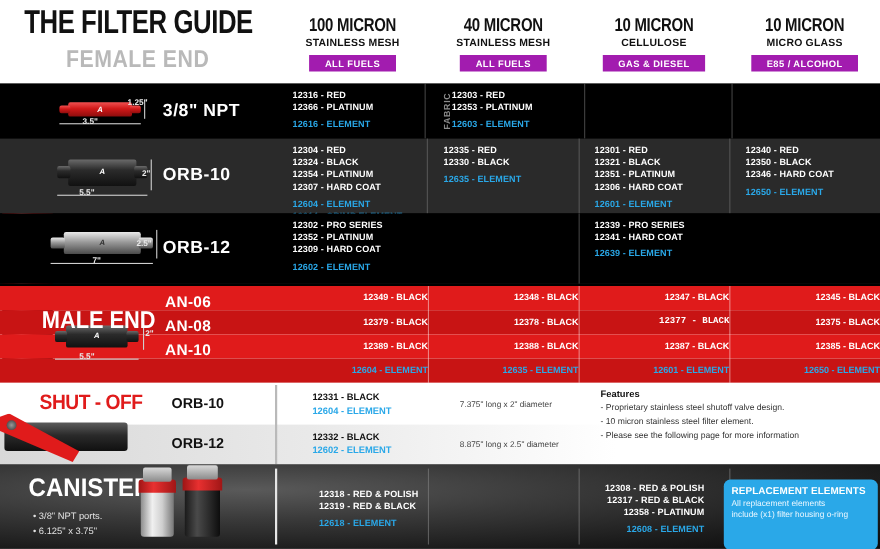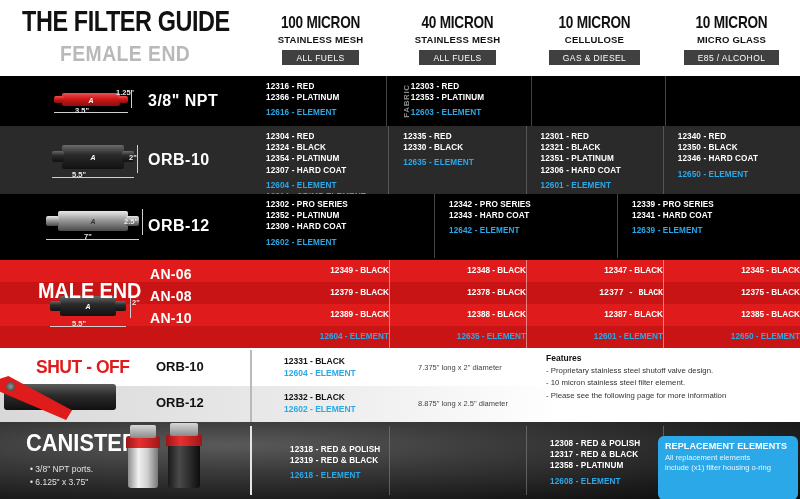--- a/index.html
+++ b/index.html
@@ -33,21 +33,21 @@
   .hdr-micron{
     font-size:17px; font-weight:bold; color:#111; line-height:1;
     transform:scaleX(.8); letter-spacing:-0.3px; white-space:nowrap;
   }
   .hdr-media{
     font-size:9.5px; font-weight:bold; color:#111; margin-top:3px;
     letter-spacing:0.2px; white-space:nowrap;
   }
   .hdr-fuel{
     display:inline-block; margin-top:5px;
-    background:#404040; color:#fff; font-size:8.5px; font-weight:normal;
+    background:#a21caf; color:#fff; font-size:8.5px; font-weight:bold;
     padding:2.5px 14px; letter-spacing:0.4px; white-space:nowrap;
   }
   .cells{ display:flex; height:100%; }
   .cell{ flex:1 1 0; position:relative; padding:5px 0 0 14px; }
   .cell + .cell{ border-left:1px solid rgba(120,120,120,.55); }
 
   .pn{ font-size:8.2px; font-weight:bold; color:#ffffff; line-height:11.2px; letter-spacing:0.1px; white-space:nowrap; }
   .pn.el{ color:#2aa8e8; }
   .pn.gap{ margin-top:4px; }
 
@@ -302,25 +302,20 @@
       <div class="lbl">ORB-12</div>
       <div class="right">
         <div class="cells">
           <div class="cell">
             <div class="pn">12302 - PRO SERIES</div>
             <div class="pn">12352 - PLATINUM</div>
             <div class="pn">12309 - HARD COAT</div>
             <div class="pn el gap">12602 - ELEMENT</div>
           </div>
           <div class="cell">
-            <div class="pn">12342 - PRO SERIES</div>
-            <div class="pn">12343 - HARD COAT</div>
-            <div class="pn el gap">12642 - ELEMENT</div>
-          </div>
-          <div class="cell">
             <div class="pn">12339 - PRO SERIES</div>
             <div class="pn">12341 - HARD COAT</div>
             <div class="pn el gap">12639 - ELEMENT</div>
           </div>
         </div>
       </div>
     </div>
   </div>
 
   <div id="male">
@@ -435,21 +430,21 @@
       <div class="cdiv" style="left:137px;"></div>
       <div class="cdiv" style="left:274px;"></div>
       <div class="cdiv" style="left:411px;"></div>
 
       <div style="position:absolute; left:0px; top:22px; padding-left:38px;">
         <div class="pn">12318 - RED &amp; POLISH</div>
         <div class="pn">12319 - RED &amp; BLACK</div>
         <div class="pn el gap">12618 - ELEMENT</div>
       </div>
 
-      <div style="position:absolute; left:274px; top:16px; padding-left:24px;">
+      <div style="position:absolute; left:274px; top:16px; padding-left:24px;text-align:right;">
         <div class="pn">12308 - RED &amp; POLISH</div>
         <div class="pn">12317 - RED &amp; BLACK</div>
         <div class="pn">12358 - PLATINUM</div>
         <div class="pn el gap">12608 - ELEMENT</div>
       </div>
     </div>
   </div>
 
   <div class="callout">
     <div class="callout-h">REPLACEMENT ELEMENTS</div>

